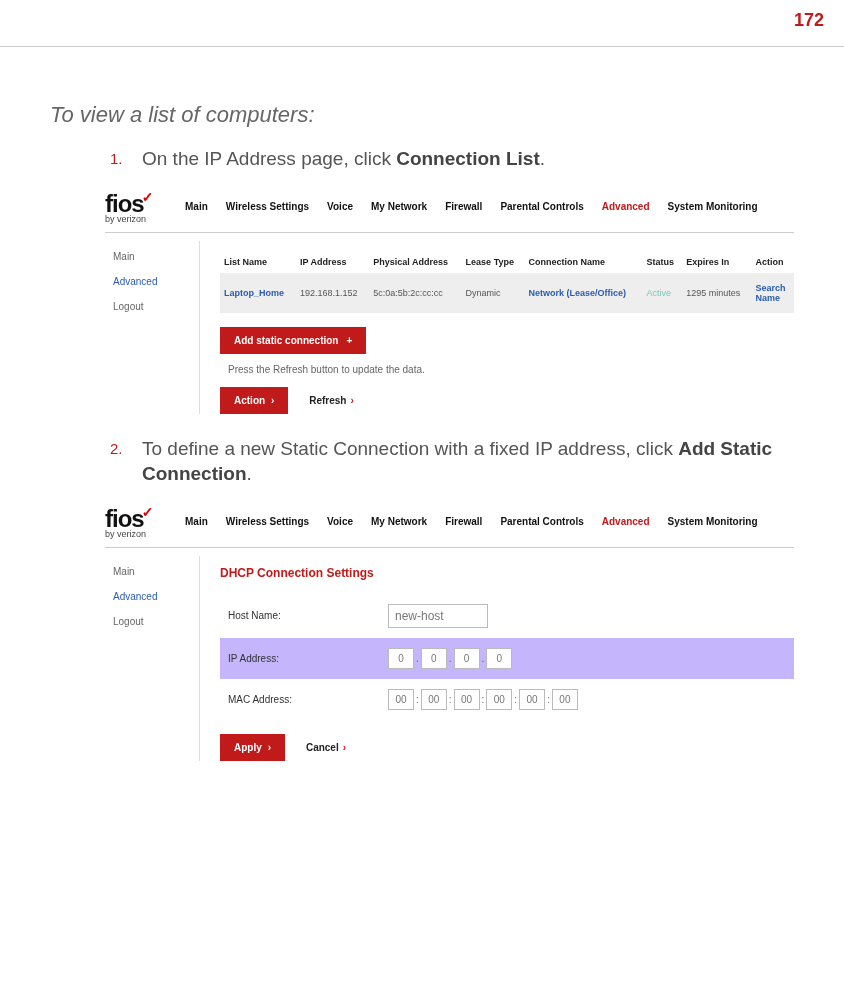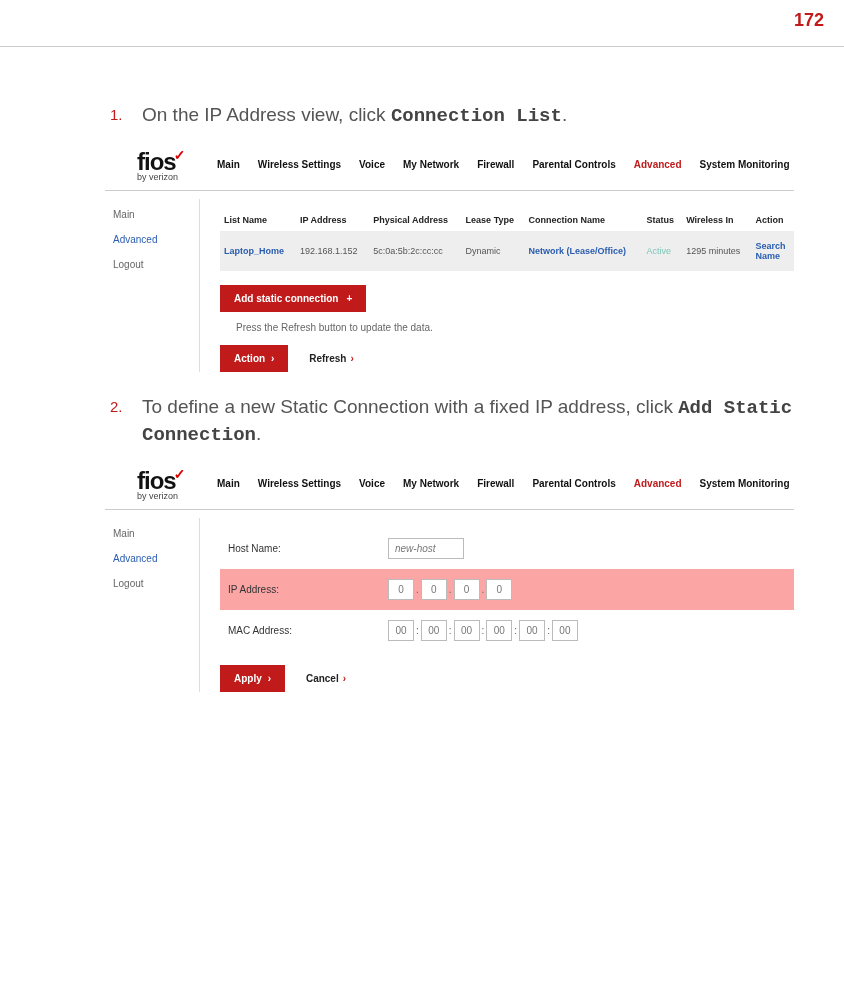--- a/index.html
+++ b/index.html
@@ -4,28 +4,28 @@
 <style>
   * { box-sizing: border-box; margin: 0; padding: 0; }
   body { font-family: Arial, Helvetica, sans-serif; color: #555; background: #fff; width: 844px; }
   .page { padding: 30px 50px 40px 50px; }
   .page-number { text-align: right; font-weight: bold; color: #c01a1a; font-size: 18px; padding: 10px 20px 15px 0; }
   .hrule { border: none; border-top: 1px solid #ccc; margin-bottom: 25px; }
   .section-title { font-style: italic; font-size: 22px; color: #666; margin-bottom: 18px; font-weight: normal; }
   .step { display: flex; margin: 0 0 14px 60px; font-size: 19px; color: #555; line-height: 1.35; }
   .step .num { color: #c01a1a; font-size: 15px; margin-right: 18px; padding-top: 3px; min-width: 14px; }
   .step .txt { flex: 1; }
-  .step .txt b { font-weight: bold; color: #444; font-family: Liberation Mono, monospace; }
+  .step .txt b { font-weight: bold; color: #444; }
 
   .shot { margin: 12px 0 22px 55px; border: none; }
   .shot-inner { font-size: 10px; color: #222; }
 
   
   .fios-hdr { display: flex; align-items: center; padding: 4px 0 8px 0; border-bottom: 1px solid #ccc; }
-  .fios-logo { position: relative; width: 70px; margin-left: 32px; }
+  .fios-logo { position: relative; width: 70px; }
   .fios-word { font-size: 24px; font-weight: bold; color: #111; letter-spacing: -1px; }
   .fios-check { color: #d00; font-size: 14px; font-weight: bold; position: relative; top: -10px; left: -2px; }
   .fios-by { font-size: 9px; color: #444; margin-top: -4px; }
   .nav { display: flex; gap: 18px; flex: 1; margin-left: 10px; }
   .nav-item { font-size: 10px; font-weight: bold; color: #111; white-space: nowrap; cursor: pointer; }
   .nav-item.active { color: #c01a1a; }
 
   .body-row { display: flex; margin-top: 8px; }
   .sidebar { width: 95px; border-right: 1px solid #ddd; padding: 10px 0 40px 8px; }
   .sidebar-item { font-size: 10px; color: #666; margin-bottom: 14px; cursor: pointer; }
@@ -36,47 +36,48 @@
   .tbl { width: 100%; border-collapse: collapse; font-size: 9px; }
   .tbl th { text-align: left; font-weight: bold; color: #222; padding: 6px 4px; font-size: 9px; }
   .tbl td { padding: 10px 4px; color: #555; }
   .tbl .row-alt { background: #eee; }
   .link-blue { color: #2a5db0; font-weight: bold; }
   .status-active { color: #7cc7b8; }
 
   .btn-red { display: inline-flex; align-items: center; background: #c01a1a; color: #fff; font-size: 10px; font-weight: bold; padding: 8px 14px; cursor: pointer; }
   .btn-red .chev { margin-left: 6px; font-size: 10px; }
   .btn-red .plus { margin-left: 8px; }
-  .hint { font-size: 10px; color: #666; margin: 10px 0 12px 16px; }
+  .hint { font-size: 10px; color: #666; margin: 10px 0 12px 8px; }
   .btn-link { display: inline-flex; align-items: center; font-size: 10px; color: #222; font-weight: bold; margin-left: 18px; cursor: pointer; }
   .btn-link .chev { color: #c01a1a; margin-left: 4px; }
 
   
   .form-row { display: flex; align-items: center; padding: 10px 8px; font-size: 10px; }
-  .form-row.alt { background: #fca5a5; }
+  .form-row.alt { background: #c4b5fd; }
   .form-label { width: 160px; color: #333; }
-  .form-input { border: 1px solid #bbb; padding: 4px 6px; font-size: 10px; color: #777; width: 76px; font-style: italic; }
+  .form-input { border: 1px solid #bbb; padding: 4px 6px; font-size: 12px; color: #777; width: 100px; }
   .ip-oct { border: 1px solid #bbb; padding: 4px 0; width: 26px; text-align: center; font-size: 10px; color: #777; }
   .oct-wrap { display: flex; align-items: center; gap: 0; }
   .oct-sep { margin: 0 2px; font-size: 10px; color: #666; }
   .btn-row { margin-top: 14px; }
 </style>
 </head>
 <body>
 
 <div class="page-number">172</div>
 <hr class="hrule">
 
 <div class="page">
 
+  <h2 class="section-title">To view a list of computers:</h2>
 
   <div class="step">
     <span class="num">1.</span>
     <span class="txt">
-      <span>On the IP Address view, click </span><b>Connection List</b><span>.</span>
+      <span>On the IP Address page, click </span><b>Connection List</b><span>.</span>
     </span>
   </div>
 
   <div class="shot">
     <div class="shot-inner">
       <div class="fios-hdr">
         <div class="fios-logo">
           <div>
             <span class="fios-word">fios</span><span class="fios-check">✓</span>
           </div>
@@ -103,21 +104,21 @@
         <div class="content">
           <table class="tbl">
             <thead>
               <tr>
                 <th>List Name</th>
                 <th>IP Address</th>
                 <th>Physical Address</th>
                 <th>Lease Type</th>
                 <th>Connection Name</th>
                 <th>Status</th>
-                <th>Wireless In</th>
+                <th>Expires In</th>
                 <th>Action</th>
               </tr>
             </thead>
             <tbody>
               <tr class="row-alt">
                 <td><span class="link-blue">Laptop_Home</span></td>
                 <td>192.168.1.152</td>
                 <td>5c:0a:5b:2c:cc:cc</td>
                 <td>Dynamic</td>
                 <td><span class="link-blue">Network (Lease/Office)</span></td>
@@ -181,20 +182,21 @@
         </div>
       </div>
 
       <div class="body-row">
         <div class="sidebar">
           <div class="sidebar-item">Main</div>
           <div class="sidebar-item active">Advanced</div>
           <div class="sidebar-item">Logout</div>
         </div>
         <div class="content">
+          <div class="content-title">DHCP Connection Settings</div>
 
           <div class="form-row">
             <div class="form-label">Host Name:</div>
             <input class="form-input" value="new-host" style="">
           </div>
 
           <div class="form-row alt">
             <div class="form-label">IP Address:</div>
             <div class="oct-wrap">
               <input class="ip-oct" value="0" style="">

